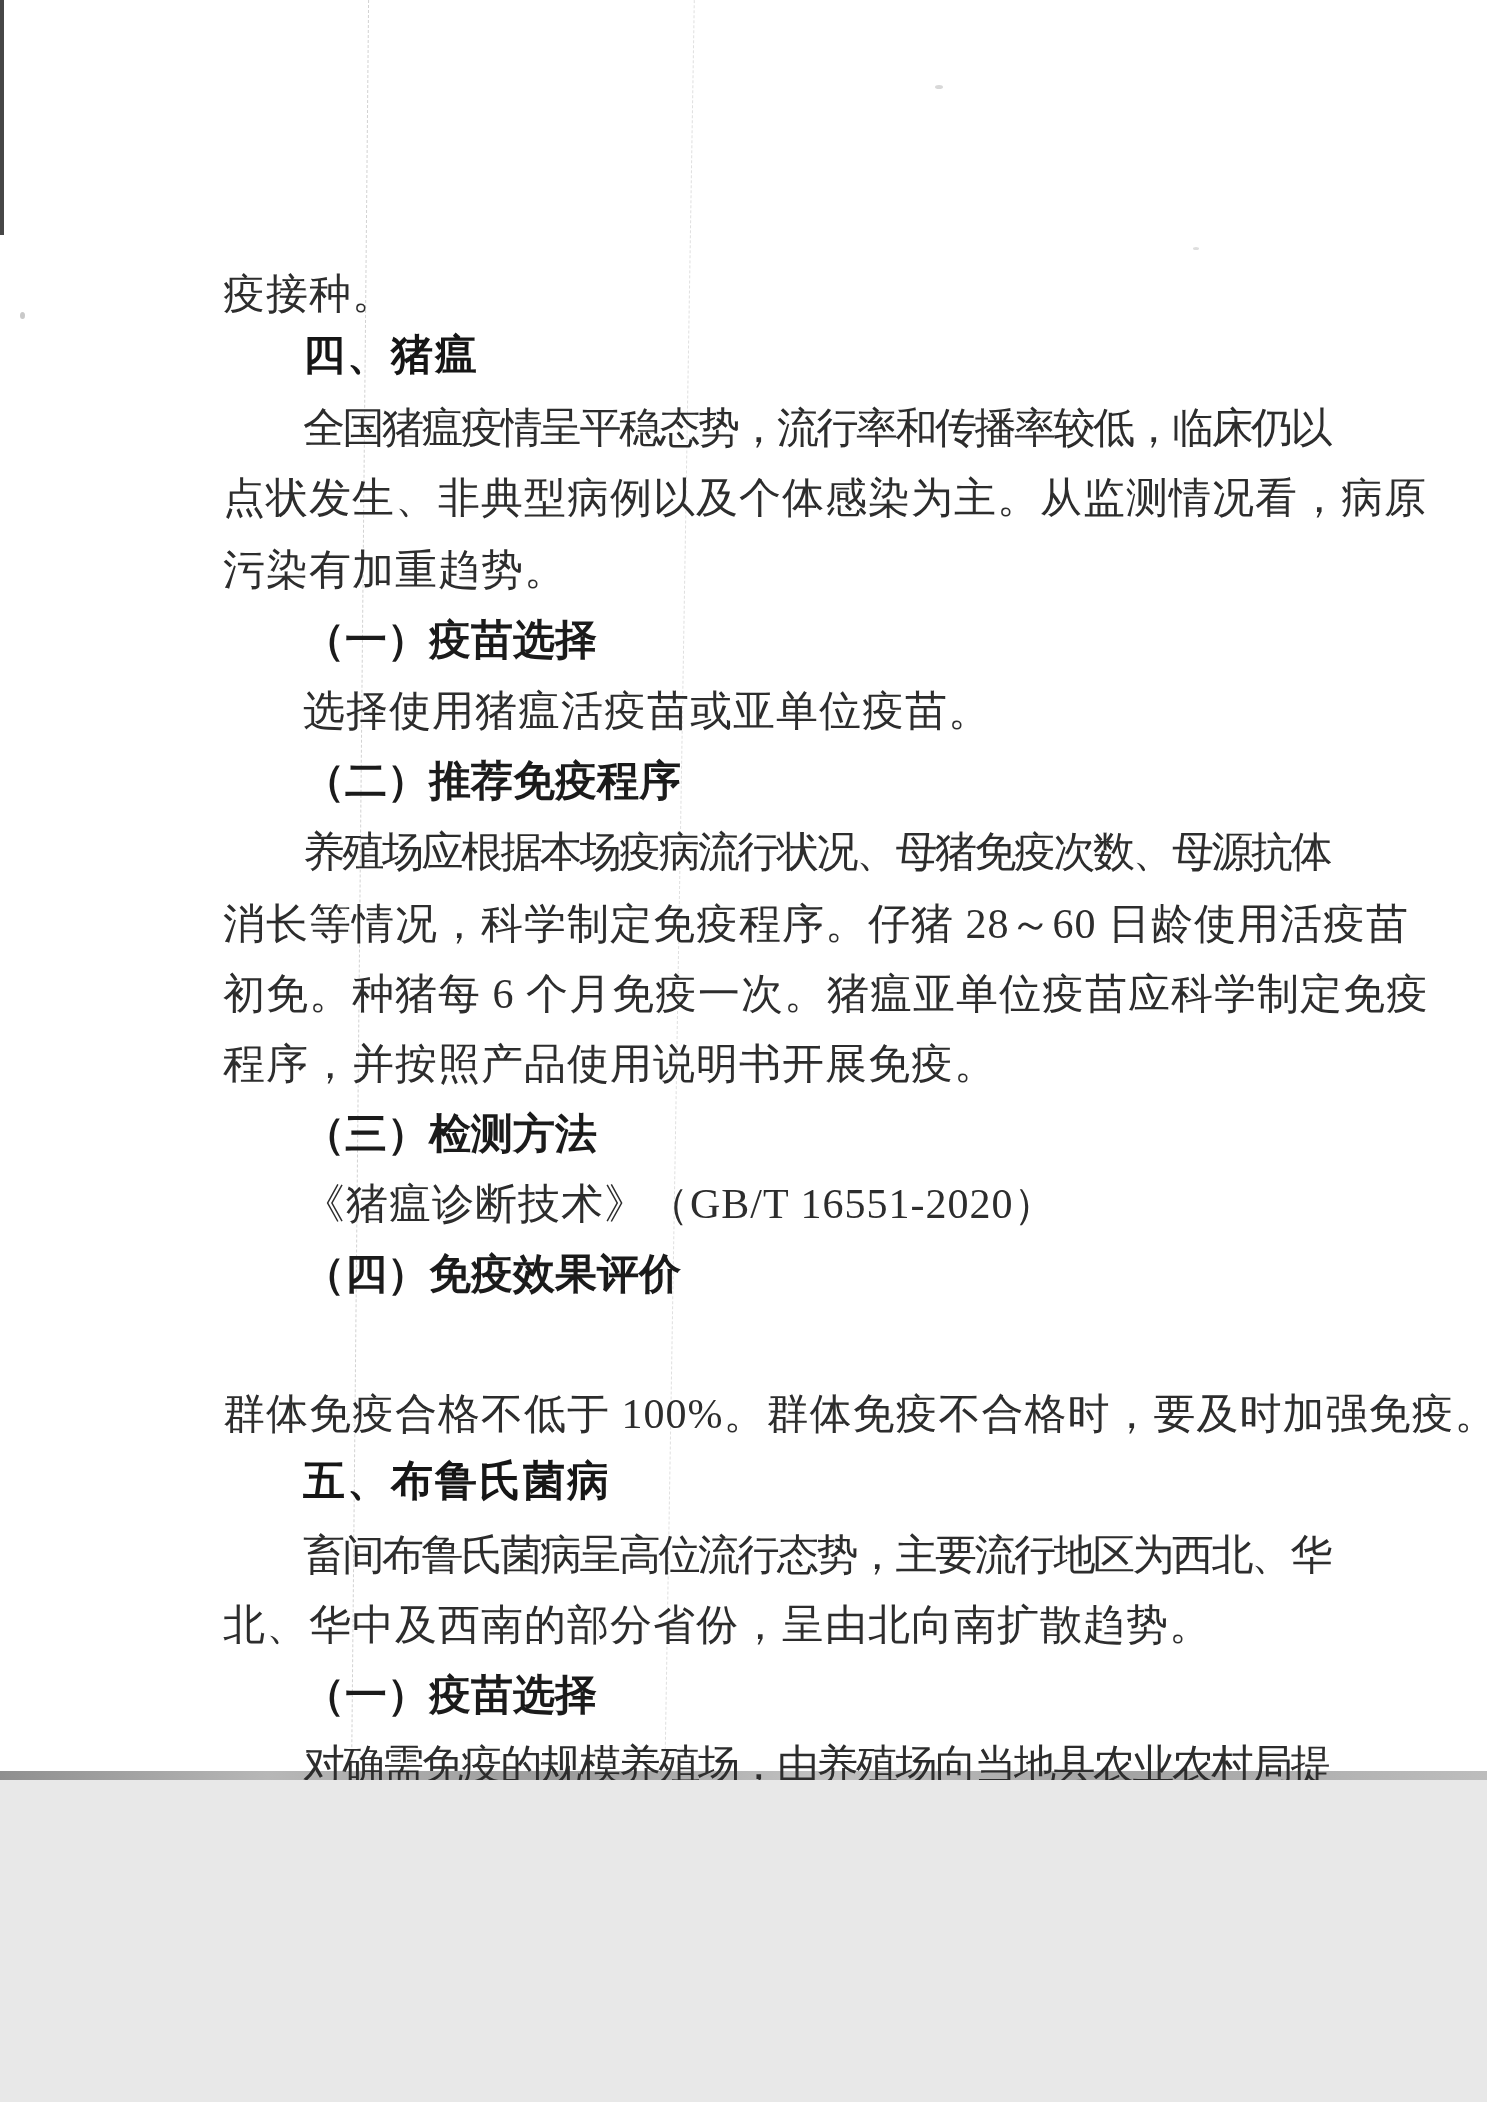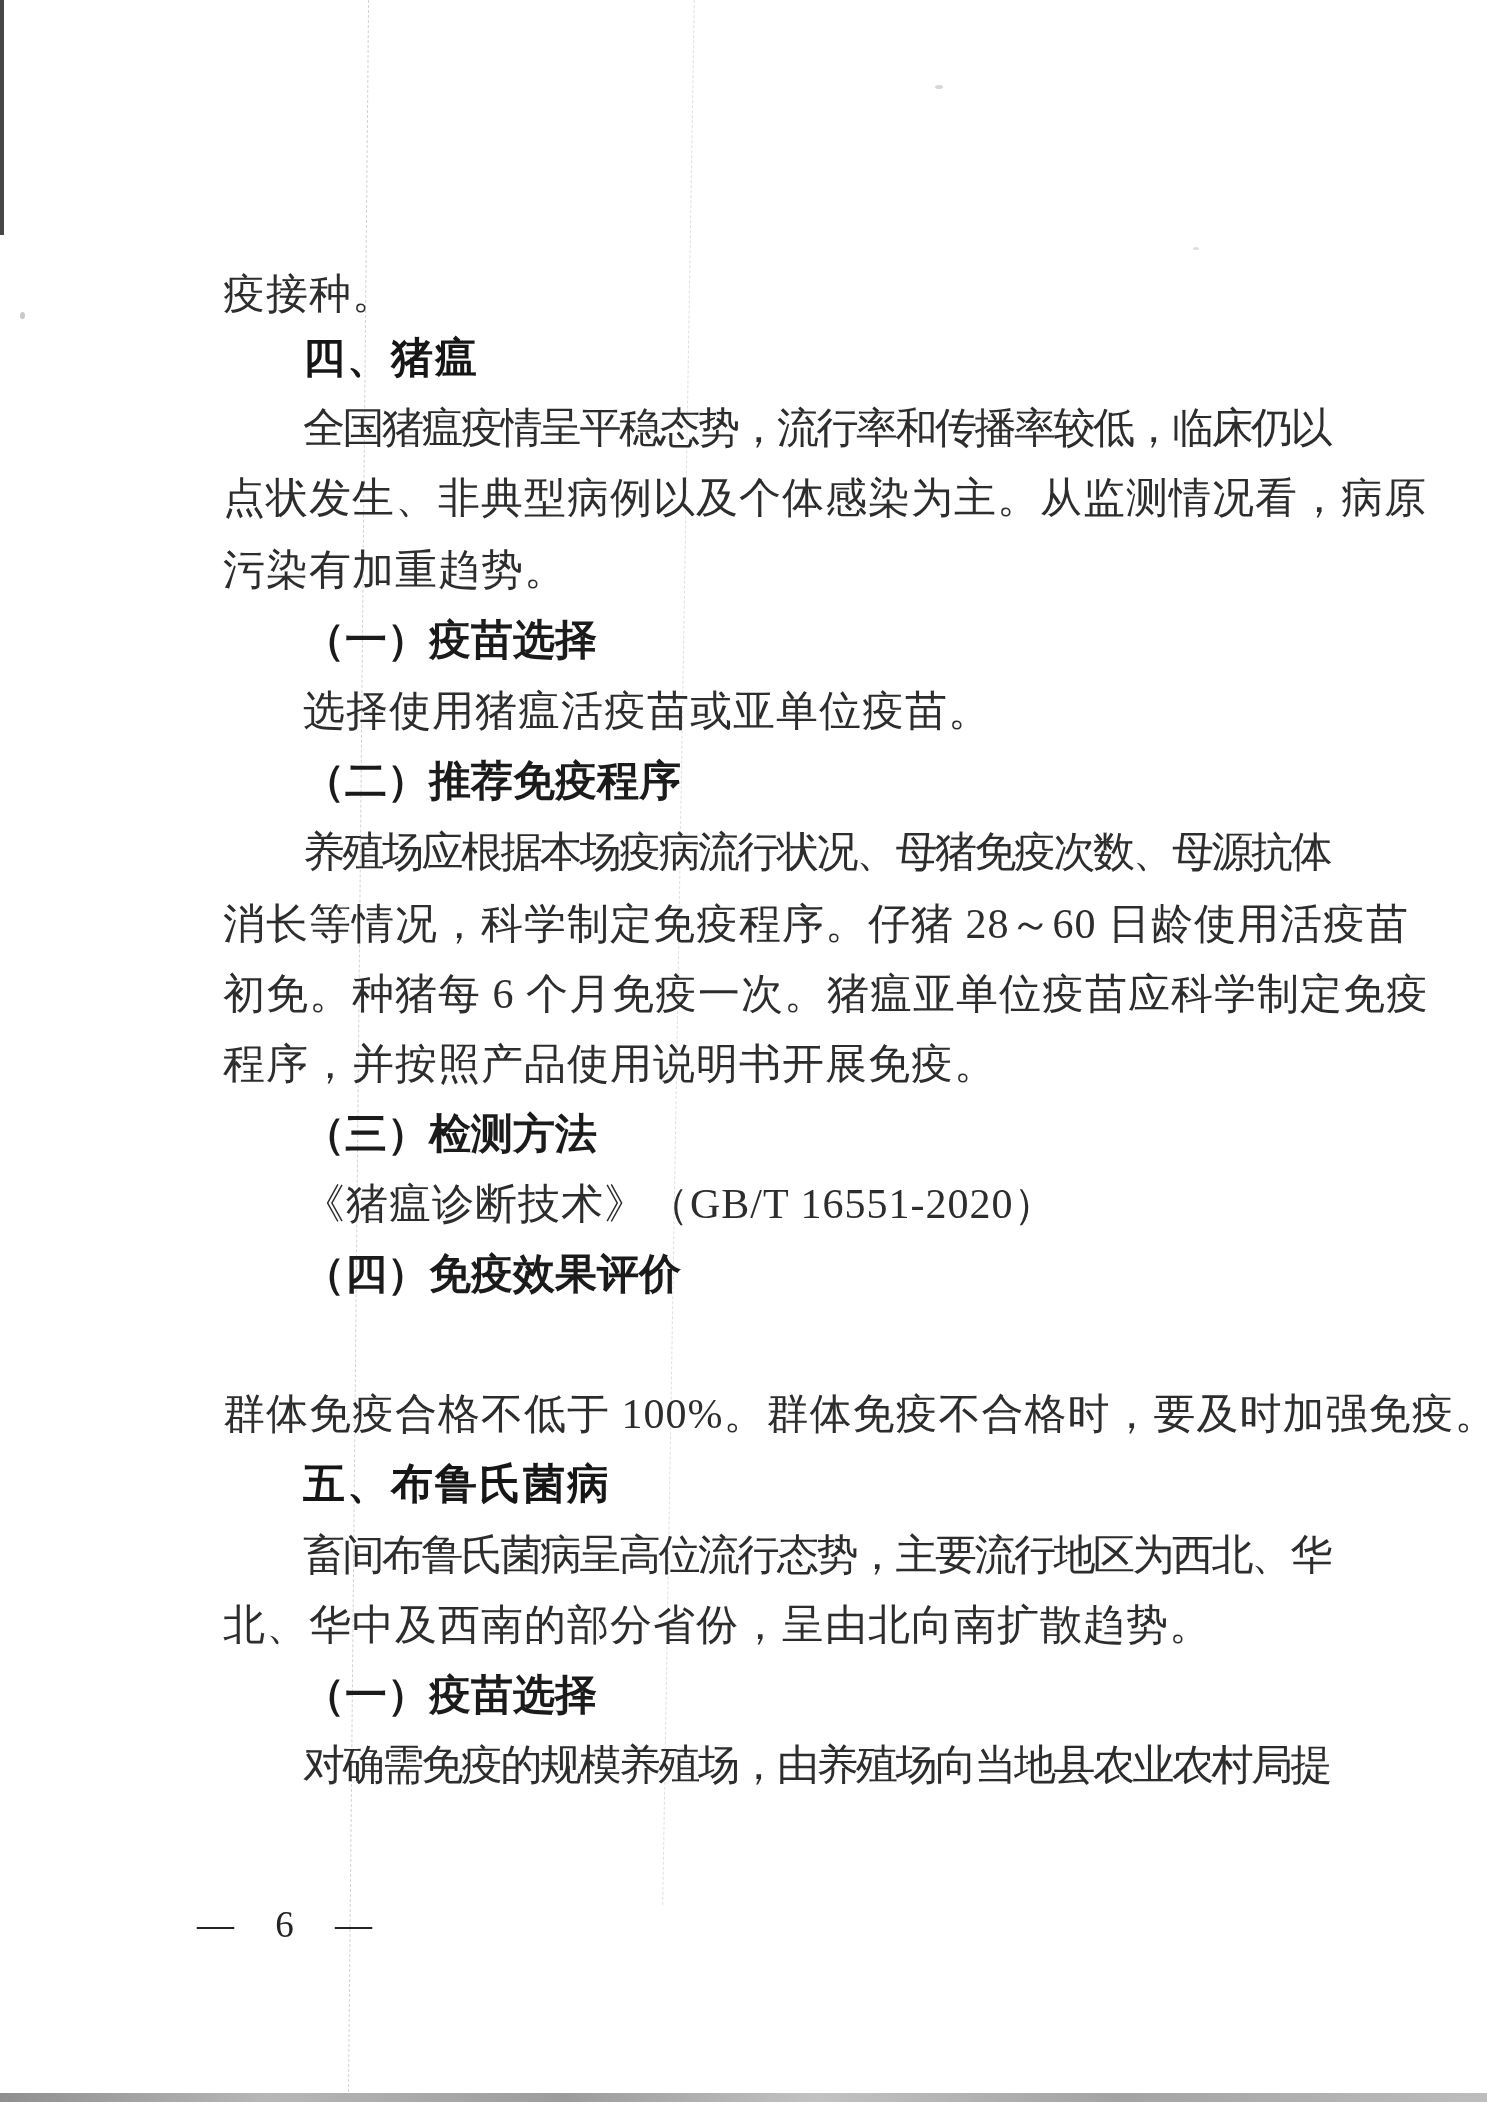--- a/index.html
+++ b/index.html
@@ -1,36 +1,36 @@
 <!DOCTYPE html>
 <html><head>
 <meta charset="utf-8">
 <style>
   html,body{margin:0;padding:0;background:#e8e8e8;}
   .page{
     position:relative;
-    width:1487px;height:2102px;
+    width:1487px;height:1780px;
     margin:0 auto;
     background:#ffffff;
     overflow:hidden;
     font-family:"Liberation Serif","DejaVu Serif",serif;
   }
   .ln{
     position:absolute;
     white-space:nowrap;
     font-size:42px;
     line-height:1;
     color:#2d2d2d;
     letter-spacing:1px;
     font-family:"Liberation Serif","DejaVu Serif",serif;
   }
   .flush{left:223px;}
   .indent{left:303px;}
   .h1{
-    font-family:Liberation Sans, sans-serif;
+    font-family:Liberation Mono, monospace;
     font-weight:700;
     color:#161616;
     letter-spacing:2px;
   }
   .h2{
     font-weight:700;
     color:#1b1b1b;
     letter-spacing:0px;
   }
   .tight{letter-spacing:-2.5px;}

